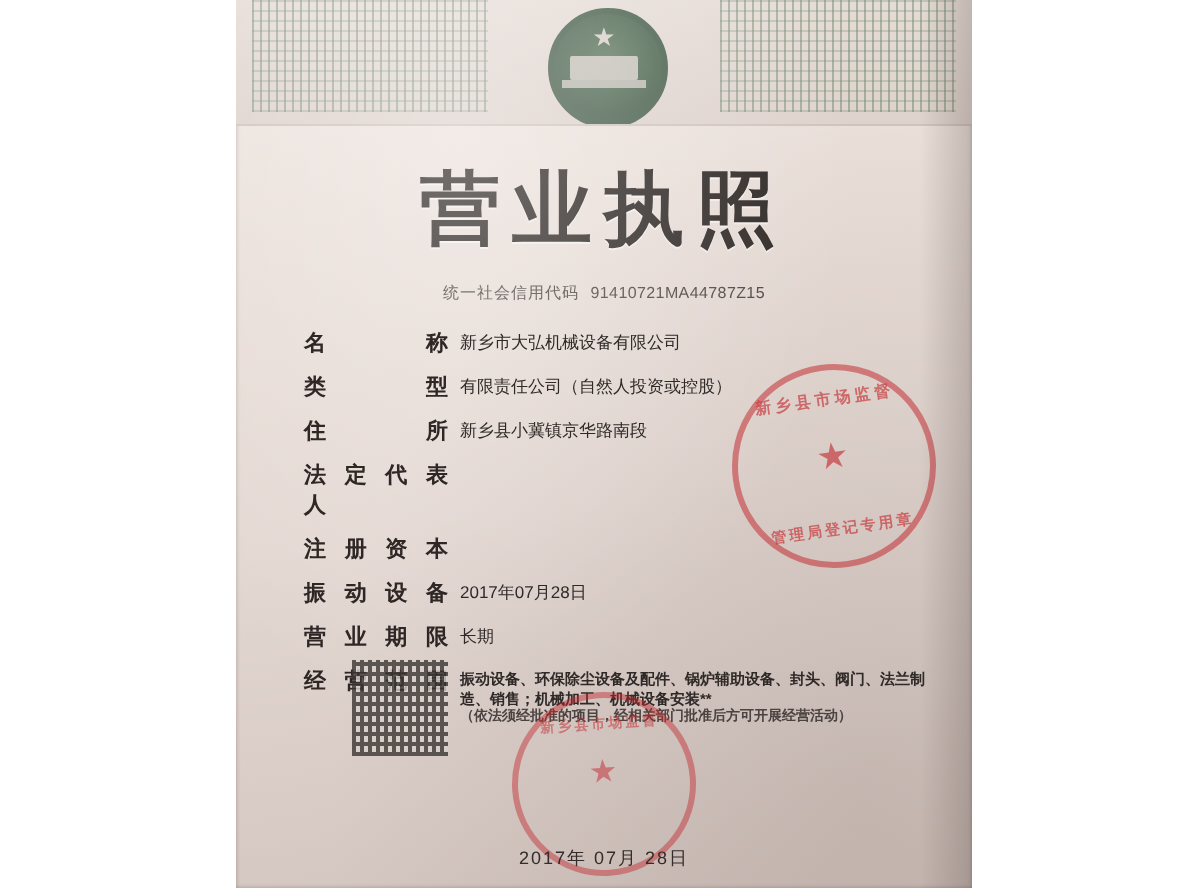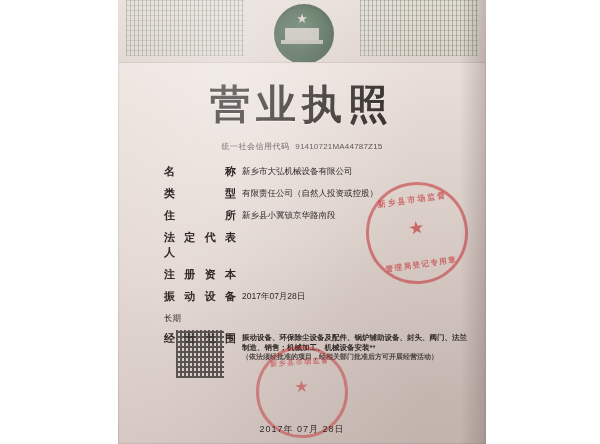--- a/index.html
+++ b/index.html
@@ -131,21 +131,21 @@
     color: #4a4240;
   }
   .credit-code .code {
     margin-left: 3px;
     letter-spacing: 0.2px;
   }
 
   
   .fields {
     margin: 12px 0 0 0;
-    padding: 0 14px 0 46px;
+    padding: 0 14px 0 34px;
     position: relative;
     z-index: 2;
   }
   .row {
     display: flex;
     align-items: flex-start;
     margin-bottom: 7px;
   }
   .row .label {
     width: 78px;
@@ -347,20 +347,21 @@
       <div class="row">
         <div class="label">注册资本</div>
       </div>
 
       <div class="row">
         <div class="label">振动设备</div>
         <div class="value">2017年07月28日</div>
       </div>
 
       <div class="row">
+        <div class="label">营业期限</div>
         <div class="value">长期</div>
       </div>
 
       <div class="row">
         <div class="label">经营范围</div>
         <div class="value small">
           <span>振动设备、环保除尘设备及配件、锅炉辅助设备、封头、阀门、法兰制造、销售；机械加工、机械设备安装**</span>
           <span class="note">（依法须经批准的项目，经相关部门批准后方可开展经营活动）</span>
         </div>
       </div>

